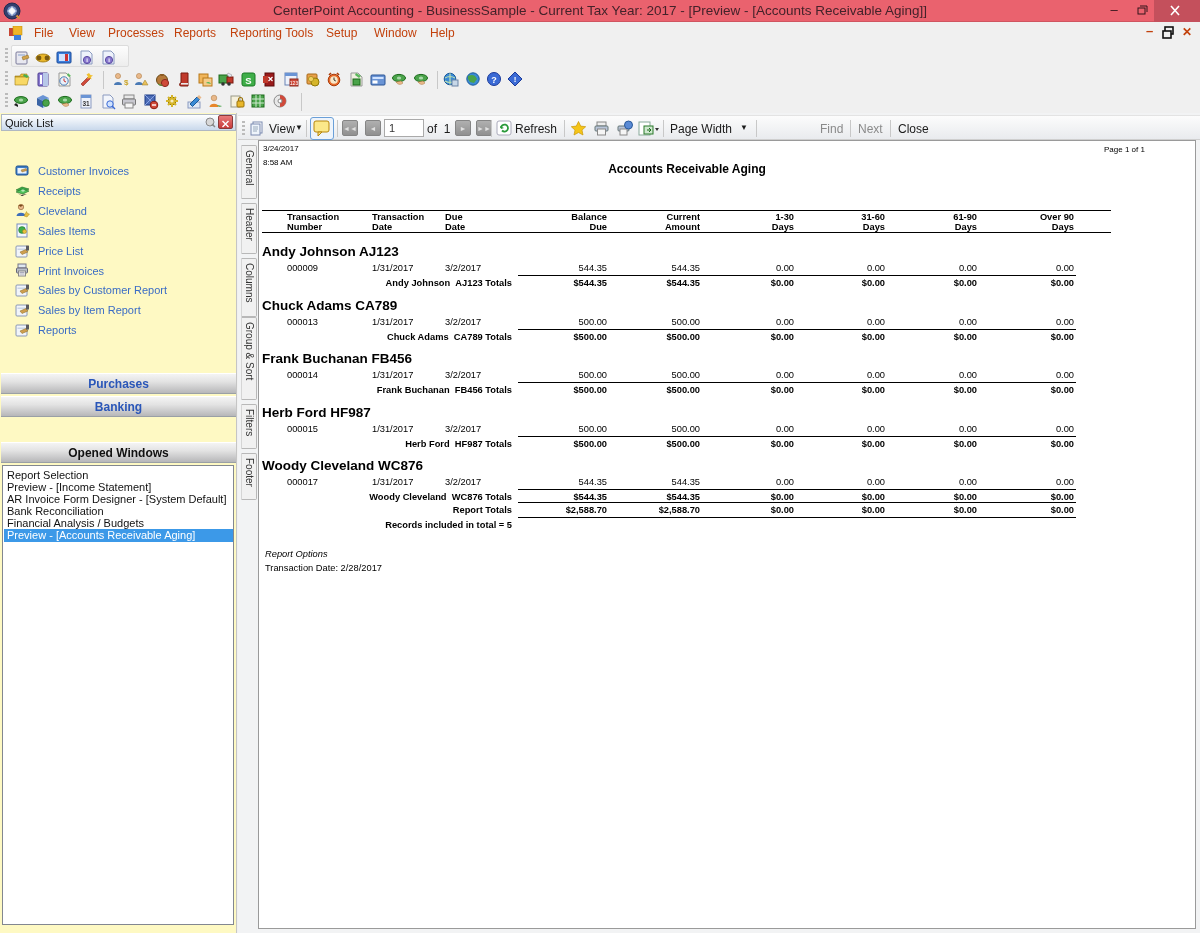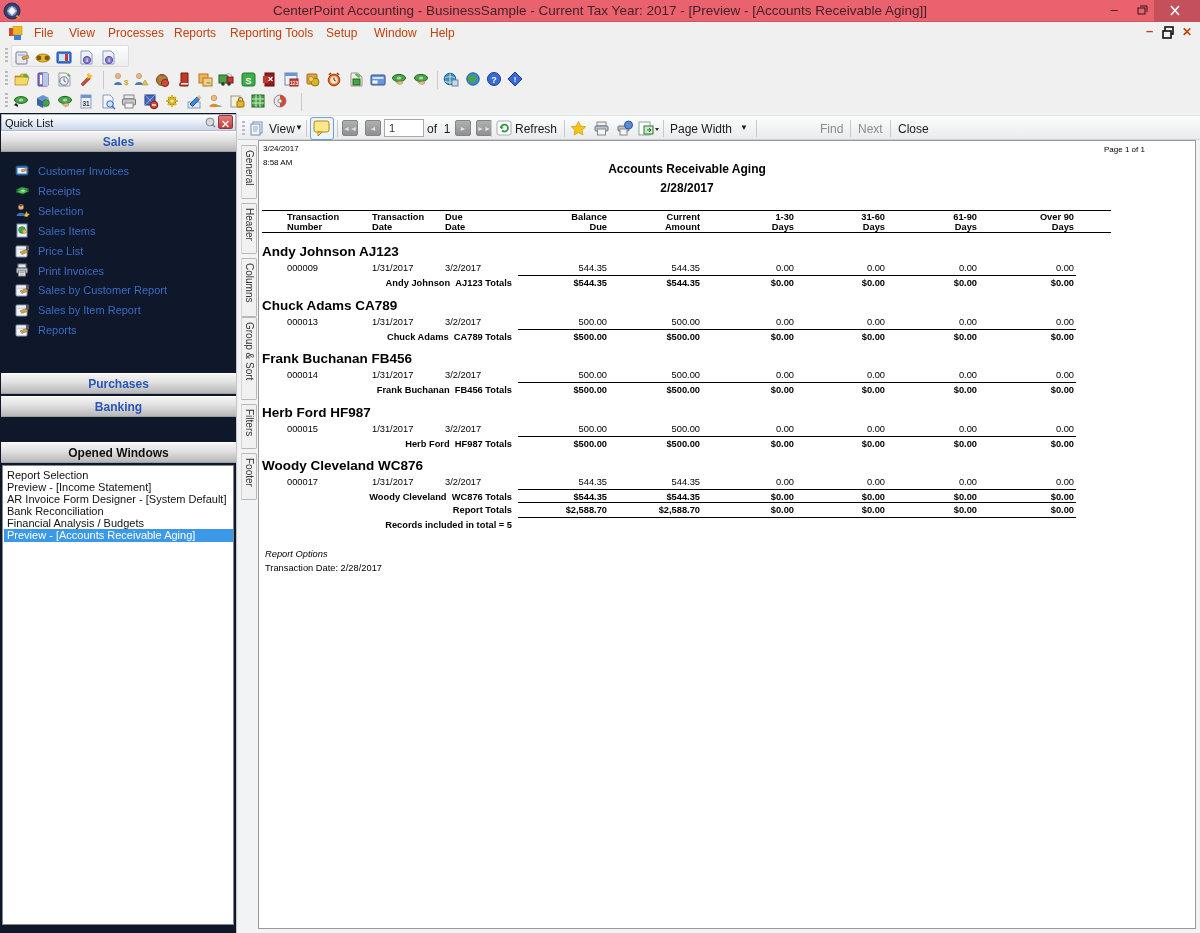--- a/index.html
+++ b/index.html
@@ -19,21 +19,21 @@
 .mitem { position:absolute; top:4px; font-size:12px; color:#c2410c; }
 
 
 #toolbars { left:0; top:44px; width:1200px; height:69px; background:#f0f0f0; }
 .tgroup { position:absolute; background:linear-gradient(#fdfdfd,#ededed); border:1px solid #dcdcdc; border-radius:2px; }
 .grip { position:absolute; width:3px; background:repeating-linear-gradient(#bbb 0 2px, transparent 2px 4px); }
 .ticon { position:absolute; width:17px; height:17px; }
 .tsep { position:absolute; width:1px; background:#c8c8c8; }
 
 
-#sidebar { left:0; top:113px; width:237px; height:820px; background:#0f172a; border-right:1px solid #c5c5c5;}
+#sidebar { left:0; top:113px; width:237px; height:820px; background:#fef9c3; border-right:1px solid #c5c5c5;}
 #qtitle { left:1px; top:1px; width:235px; height:17px; background:linear-gradient(#ffffff,#c9d9ec); border:1px solid #b0b8c2; font-size:11px; color:#111; padding:2px 0 0 3px; }
 .shead { position:absolute; left:1px; width:235px; height:21px; background:linear-gradient(#f4f4f4 0%,#e3e3e3 40%,#b7b7b9 100%); border-top:1px solid #fff; border-bottom:1px solid #9aa0a6; text-align:center; font-size:12px; font-weight:bold; color:#2a56b8; padding-top:3px; }
 .sitem { position:absolute; left:38px; font-size:11px; color:#3a6cc5; }
 .sicon { position:absolute; left:15px; width:15px; height:15px; }
 #ow-head { color:#111; }
 #owlist { left:2px; top:352px; width:232px; height:460px; background:#fff; border:1px solid #828790; }
 .owitem { position:absolute; left:4px; font-size:11px; color:#111; white-space:nowrap; }
 .owsel { left:1px; width:229px; background:#3c99e8; color:#fff; padding-left:3px; }
 
 
@@ -320,42 +320,41 @@
   <div class="abs" id="qtitle">Quick List</div>
   <svg class="abs" style="left:203px;top:3px" width="14" height="13">
       <circle cx="7" cy="6" r="4" fill="#d8d8d8" stroke="#888"></circle>
       <path d="M9 8 l3 3" stroke="#888" stroke-width="1.5"></path>
     </svg>
   <div class="abs" style="left:218px;top:2px;width:15px;height:14px;background:linear-gradient(#e87a7a,#c83c3c);border:1px solid #8a3a3a;border-radius:2px">
     <svg width="13" height="12">
         <path d="M3.5 3 l6 6 M9.5 3 l-6 6" stroke="#fff" stroke-width="1.4"></path>
       </svg>
   </div>
-  <div class="shead" style="top:18px">Sales</div>
   <div id="sales-items">
       <div class="sicon" style="top:50px"><svg width="15" height="15">
           <rect x="1" y="3" width="12" height="9" rx="1.5" fill="#3d7ec9" stroke="#1d4e8a"></rect>
           <path d="M2.5 5 h9 v5.5 h-9z" fill="#eaf2fc"></path>
           <path d="M6 7 l5 -1.5 1 2 -5 1.5z" fill="#c89a52" stroke="#8a6a20" stroke-width="0.4"></path>
         </svg></div>
       <div class="sitem" style="top:52px">Customer Invoices</div>
       <div class="sicon" style="top:69.9px"><svg width="15" height="15">
           <path d="M1 7 l6 -3 7 2 -6 3z" fill="#3fae49" stroke="#1a6a24" stroke-width="0.6"></path>
           <path d="M1 9 l6 -3 7 2 -6 3z" fill="#52c55c" stroke="#1a6a24" stroke-width="0.6"></path>
           <ellipse cx="8" cy="7.6" rx="1.8" ry="1.1" fill="#b8e8b8"></ellipse>
           <path d="M2 10 l4 2 6 -1 -5 2z" fill="#222"></path>
         </svg></div>
       <div class="sitem" style="top:71.9px">Receipts</div>
       <div class="sicon" style="top:89.8px"><svg width="15" height="15">
           <circle cx="6" cy="4" r="2.7" fill="#e8b88a" stroke="#8a5a2a" stroke-width="0.6"></circle>
           <path d="M6 4 a2.7 2.7 0 0 1 2.7 -1.7 a4 2 0 0 0 -5.4 0 z" fill="#7a4a1a"></path>
           <path d="M1.5 13 c0 -4.5 9 -4.5 9 0z" fill="#3d6eb9"></path>
           <path d="M9 13 l2.5 -4.5 1 2 2 0.5 -2.5 3z" fill="#e8c040" stroke="#9a7a10" stroke-width="0.4"></path>
         </svg></div>
-      <div class="sitem" style="top:91.8px">Selection</div>
+      <div class="sitem" style="top:91.8px">Cleveland</div>
       <div class="sicon" style="top:109.69999999999999px"><svg width="15" height="15">
           <rect x="2" y="1" width="10" height="13" fill="#f4f7fd" stroke="#7a90c0"></rect>
           <circle cx="7" cy="7" r="3.4" fill="#3fae49" stroke="#1a6a24" stroke-width="0.5"></circle>
           <circle cx="9.5" cy="8.5" r="2" fill="#e8c040" stroke="#9a7a10" stroke-width="0.5"></circle>
         </svg></div>
       <div class="sitem" style="top:111.69999999999999px">Sales Items</div>
       <div class="sicon" style="top:129.6px"><svg width="15" height="15">
           <rect x="1" y="3" width="11" height="11" rx="1" fill="#f2f5fa" stroke="#8a98b5"></rect>
           <rect x="2.5" y="5.5" width="8" height="1.5" fill="#c8d4e4"></rect>
           <path d="M5 9 l6 -2.5 2 2.5 -6 2.5z" fill="#cf9f4f" stroke="#8a6a20" stroke-width="0.5"></path>
@@ -489,21 +488,20 @@
       </div>
       <div class="vtab" style="top:340px;height:47px">
         <span>Footer</span>
       </div>
     </div>
   <div class="abs" id="page">
       <div class="rpt" style="left:4px;top:3px;font-size:8px">3/24/2017</div>
       <div class="rpt" style="left:4px;top:17px;font-size:8px">8:58 AM</div>
       <div class="rpt" style="left:845px;top:4px;font-size:8px">Page 1 of 1</div>
       <div class="rpt rb" style="left:0;top:21px;width:856px;text-align:center;font-size:12px">Accounts Receivable Aging</div>
-      <div class="rpt rb" style="left:0;top:40px;width:856px;text-align:center;font-size:12px">2/28/2017</div>
       <div class="rline" style="left:3px;top:69px;width:849px"></div>
       <div class="rline" style="left:3px;top:91px;width:849px"></div>
       <div class="rpt rb" style="left:28px;top:71px"><b>Transaction</b></div>
       <div class="rpt rb" style="left:113px;top:71px"><b>Transaction</b></div>
       <div class="rpt rb" style="left:186px;top:71px"><b>Due</b></div>
       <div class="rpt ra rb" style="left:278px;top:71px;width:70px"><b>Balance</b></div>
       <div class="rpt ra rb" style="left:371px;top:71px;width:70px"><b>Current</b></div>
       <div class="rpt ra rb" style="left:465px;top:71px;width:70px"><b>1-30</b></div>
       <div class="rpt ra rb" style="left:556px;top:71px;width:70px"><b>31-60</b></div>
       <div class="rpt ra rb" style="left:648px;top:71px;width:70px"><b>61-90</b></div>

